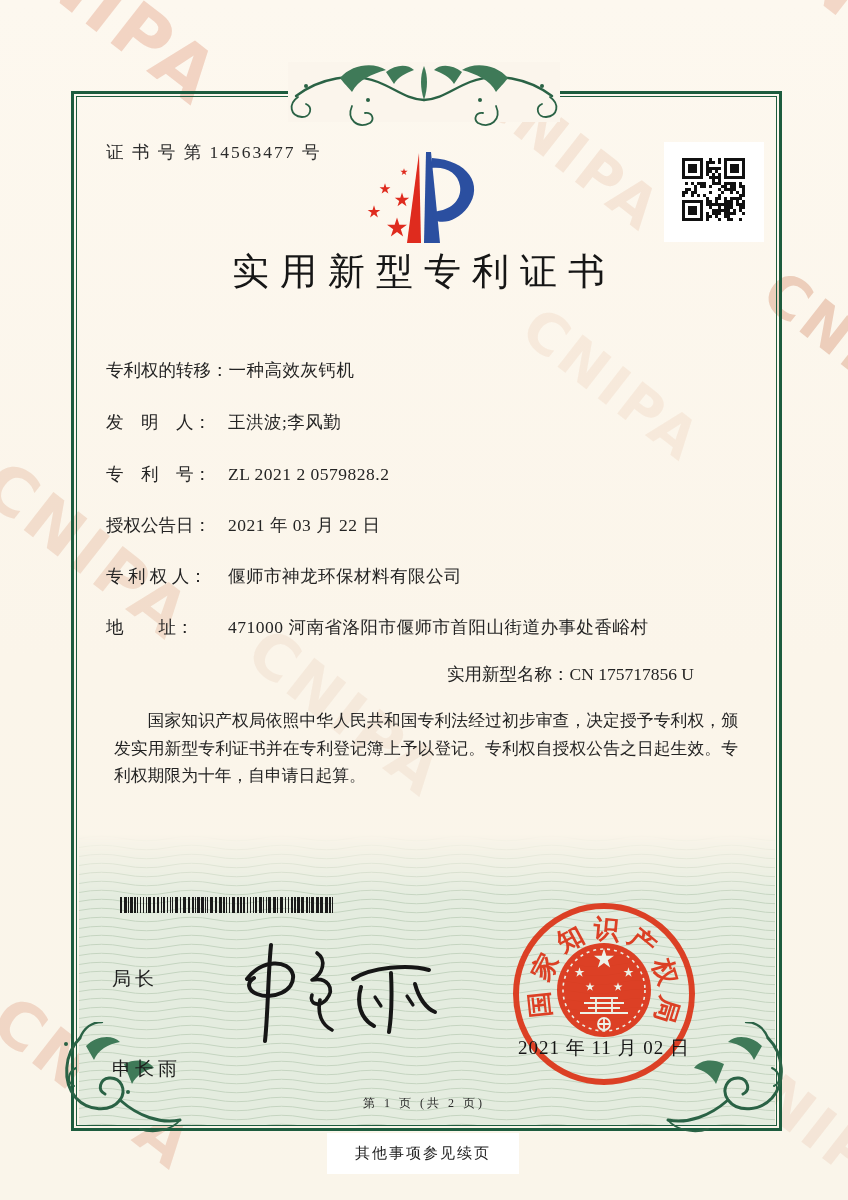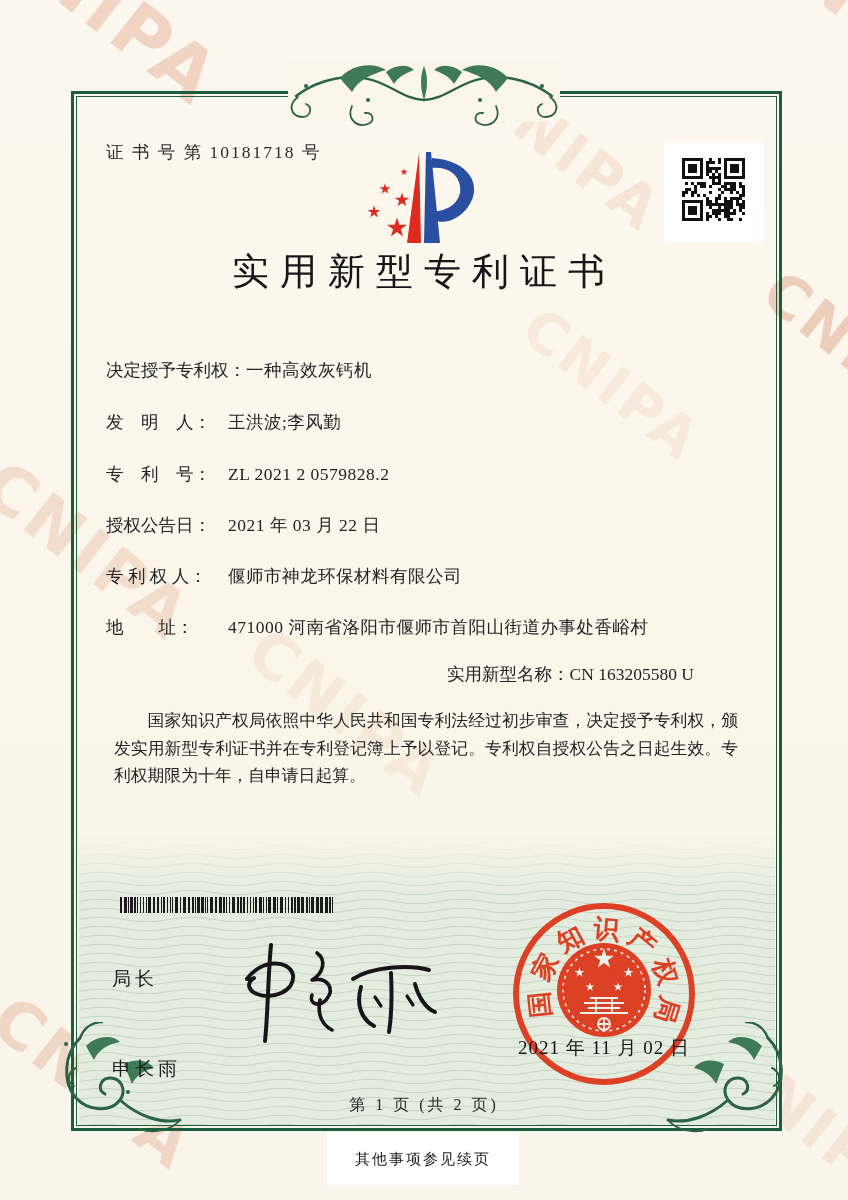--- a/index.html
+++ b/index.html
@@ -41,22 +41,22 @@
              line-height:1.64;text-align:justify;color:#232323;}
   .body-text p{margin:8px;text-indent:2em;}
   .barcode{position:absolute;z-index:6;left:120px;top:897px;}
   .sig-title{position:absolute;z-index:6;left:112px;top:966px;font-size:19px;letter-spacing:4px;color:#1c1c1c;}
   .sig-name{position:absolute;z-index:6;left:112px;top:1056px;font-size:19px;letter-spacing:4px;color:#1c1c1c;}
   .signature{position:absolute;z-index:6;left:225px;top:924px;}
   .seal{position:absolute;z-index:6;left:499px;top:889px;opacity:.93;}
   .seal-date{position:absolute;z-index:7;left:499px;top:1035px;width:210px;text-align:center;
              font-size:19px;letter-spacing:1px;color:#151515;white-space:nowrap;}
   .page-footer{position:absolute;z-index:6;left:0;right:0;top:1095px;text-align:center;
-               font-size:16px;letter-spacing:3px;color:#2a2a2a;}
-  .note-box{position:absolute;z-index:6;left:327px;top:1133px;width:192px;height:52px;background:#ffffff;
+               font-size:12px;letter-spacing:3px;color:#2a2a2a;}
+  .note-box{position:absolute;z-index:6;left:327px;top:1133px;width:192px;height:41px;background:#ffffff;
             display:flex;align-items:center;justify-content:center;font-size:15px;letter-spacing:2px;color:#222;}
   .seal-arc-text{font-size:26px;font-weight:bold;letter-spacing:7px;fill:#dc3418;
                  font-family:"Liberation Serif","DejaVu Serif",serif;}
 </style>
 </head>
 <body>
 
 <div id="page">
 
   <svg width="0" height="0" style="position:absolute">
@@ -124,21 +124,21 @@
       <path d="M80,1038 C64,1054 62,1082 76,1098 C88,1111 110,1113 120,1100 C127,1090 121,1077 109,1078 C100,1079 97,1090 105,1094" stroke-width="3"></path>
       <path d="M120,1100 C138,1116 160,1124 180,1120" stroke-width="3"></path>
       <path d="M180,1120 C172,1130 154,1134 140,1129" stroke-width="2"></path>
       <path d="M80,1038 C84,1028 92,1022 102,1022" stroke-width="2.4"></path>
       <path d="M86,1046 C96,1036 112,1034 120,1042 C108,1044 98,1050 94,1060 Z" fill="#3f7a58" stroke="none"></path>
       <path d="M76,1068 C68,1072 66,1082 74,1086" stroke-width="2"></path>
       <path d="M124,1064 C136,1058 148,1060 154,1068 C144,1070 136,1076 132,1084 Z" fill="#3f7a58" stroke="none"></path>
     </g>
   </svg>
 
-  <div class="cert-no">证 书 号 第 10181718 号</div>
+  <div class="cert-no">证 书 号 第 14563477 号</div>
 
   <svg class="logo" width="145" height="105" viewBox="348 144 145 105">
     <polygon points="419,153 407,243 421,243" fill="#df2b1e"></polygon>
     <polygon points="426,152 431,152 440,243 424,243" fill="#2b4fa0"></polygon>
     <path d="M432,158 C468,160 484,185 468,207 C459,219 446,224 437,221 C431,219 431,212 438,211 C452,209 462,199 460,186 C458,173 446,166 431,168 Z" fill="#2b4fa0"></path>
     <g fill="#df2b1e">
       <use href="#star" x="400" y="168" width="8" height="8"></use>
       <use href="#star" x="379" y="183" width="12" height="12"></use>
       <use href="#star" x="394" y="192" width="16" height="16"></use>
       <use href="#star" x="367" y="205" width="14" height="14"></use>
@@ -290,39 +290,39 @@
         <rect x="36" y="60" width="3" height="3" fill="#111"></rect>
         <rect x="45" y="60" width="3" height="3" fill="#111"></rect>
         <rect x="48" y="60" width="3" height="3" fill="#111"></rect>
         <rect x="57" y="60" width="3" height="3" fill="#111"></rect>
       </svg>
   </div>
 
   <div class="title">实用新型专利证书</div>
 
   <div class="row r1">
-    <span class="lbl">决定授予专利权：</span><span class="val">一种高效灰钙机</span>
+    <span class="lbl">专利权的转移：</span><span class="val">一种高效灰钙机</span>
   </div>
   <div class="row r2">
     <span class="lbl">发　明　人：</span><span class="val">王洪波;李风勤</span>
   </div>
   <div class="row r3">
     <span class="lbl">专　利　号：</span><span class="val">ZL 2021 2 0579828.2</span>
   </div>
   <div class="row r4">
     <span class="lbl">授权公告日：</span><span class="val">2021 年 03 月 22 日</span>
   </div>
   <div class="row r5">
     <span class="lbl">专 利 权 人：</span><span class="val">偃师市神龙环保材料有限公司</span>
   </div>
   <div class="row r6">
     <span class="lbl">地　　址：</span><span class="val">471000 河南省洛阳市偃师市首阳山街道办事处香峪村</span>
   </div>
   <div class="grant-no">
-    <span class="lbl" style="min-width:0">实用新型名称：</span><span class="val">CN 163205580 U</span>
+    <span class="lbl" style="min-width:0">实用新型名称：</span><span class="val">CN 175717856 U</span>
   </div>
 
   <div class="body-text">
     <p>国家知识产权局依照中华人民共和国专利法经过初步审查，决定授予专利权，颁发实用新型专利证书并在专利登记簿上予以登记。专利权自授权公告之日起生效。专利权期限为十年，自申请日起算。</p>
   </div>
 
   <svg id="barcode" class="barcode" width="218" height="16" viewBox="0 0 218 16">
       <rect x="0" y="0" width="2" height="16" fill="#1a1a1a"></rect>
       <rect x="4" y="0" width="3" height="16" fill="#1a1a1a"></rect>
       <rect x="8" y="0" width="1" height="16" fill="#1a1a1a"></rect>

